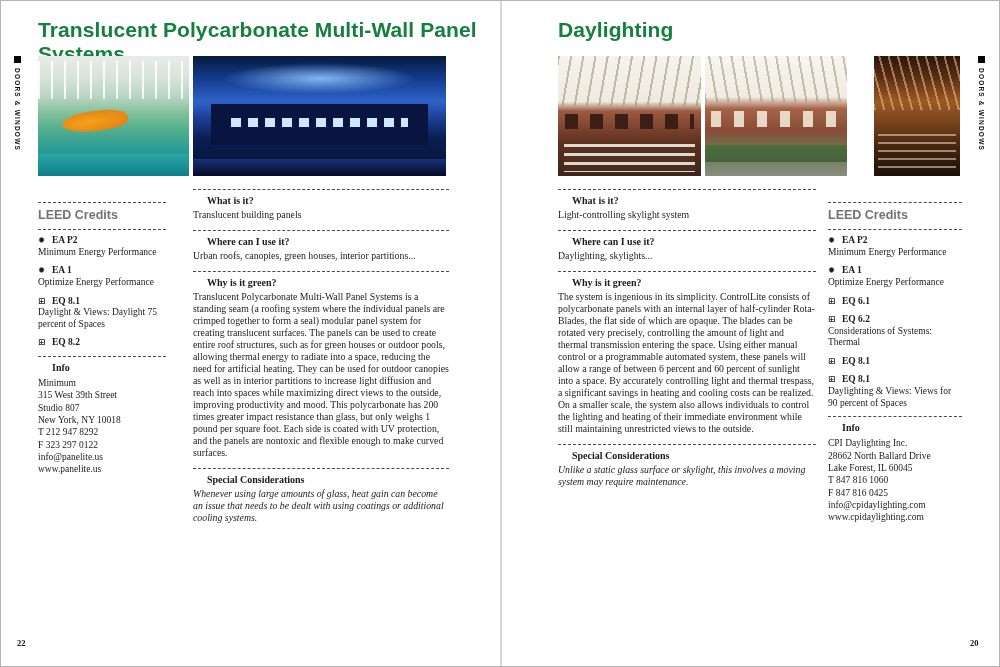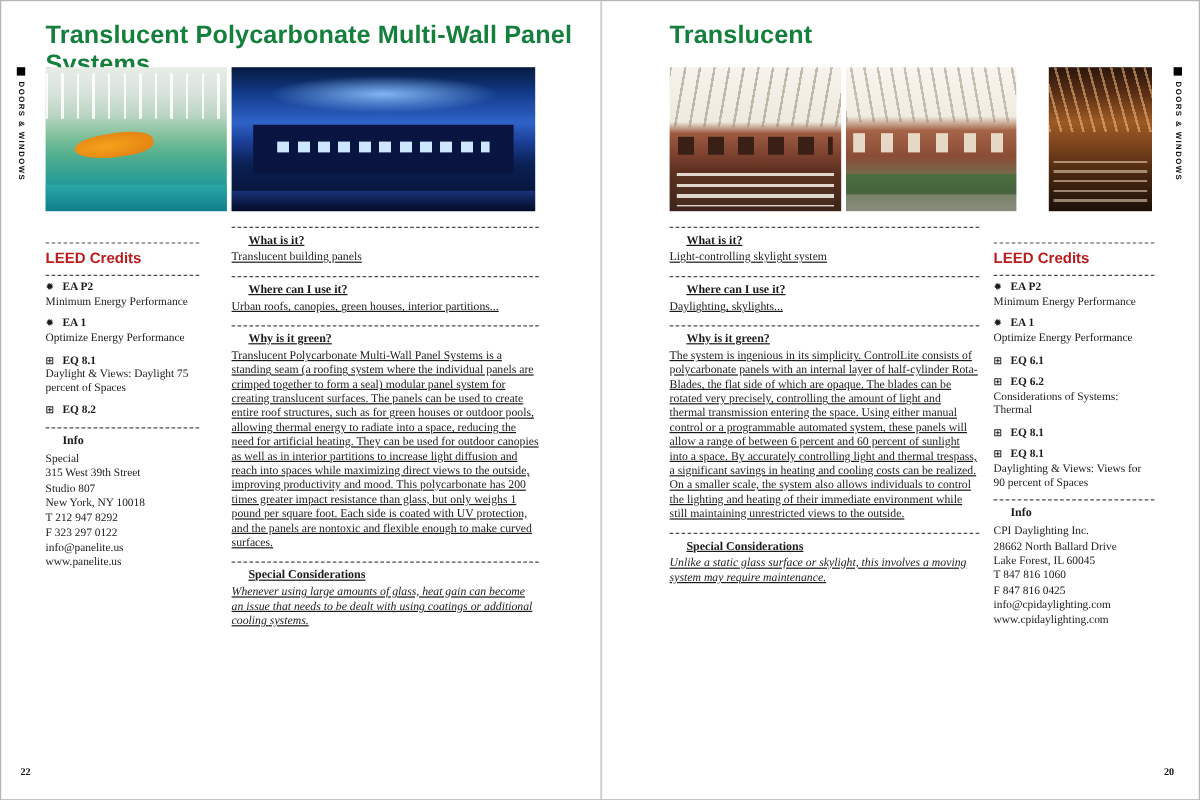--- a/index.html
+++ b/index.html
@@ -75,27 +75,27 @@
             background:linear-gradient(180deg,#2a160c 0%,#5a2e14 18%,#9c5a24 38%,#7a431c 55%,#46260f 75%,#1d100a 100%); }
   .pe-ribs { top:0; left:0; right:0; height:45%;
              background:repeating-linear-gradient(75deg, rgba(255,200,140,.5) 0 2px, transparent 2px 9px); }
   .pe-tables { bottom:5%; left:5%; right:5%; height:30%;
                background:repeating-linear-gradient(180deg, rgba(240,220,190,.55) 0 2px, transparent 2px 8px); }
 
   
   .sidebar { position:absolute; font-size:9.5px; line-height:1.22; }
   .pos-left-sidebar  { left:37px;  top:195px; width:128px; }
   .pos-right-sidebar { left:827px; top:195px; width:134px; }
-  .article { position:absolute; font-size:9.8px; line-height:1.22;text-decoration:underline; }
+  .article { position:absolute; font-size:9.8px; line-height:1.22; }
   .pos-left-article  { left:192px; top:182px; width:256px; }
   .pos-right-article { left:557px; top:182px; width:258px; }
 
   .rule { border-top:1px dashed #4a4a4a; height:0; margin:6px 0 5px; }
   .leed-h { font-family:"Liberation Sans", sans-serif; font-weight:bold;
-            font-size:12.5px; color:#b91c1c; margin:1px 0 2px; }
+            font-size:12.5px; color:#737373; margin:1px 0 2px; }
   .credit { margin:2px 0 7px; }
   .ccode { font-weight:bold; }
   .cicon { display:inline-block; width:14px; font-size:8.5px; font-family:"DejaVu Sans", sans-serif; }
   .info-h { font-weight:bold; font-size:10px; padding-left:14px; margin:2px 0 3px; }
   .iline { line-height:1.3; }
 
   .q { font-weight:bold; font-size:10px; padding-left:14px; margin:1px 0 2px; }
   .ans, .bodytext { margin:0 0 9px; }
   .italic { font-style:italic; }
 </style>
@@ -147,21 +147,21 @@
     <div class="credit">
       <div class="ccode"><span class="cicon">⊞</span><span>EQ 8.1</span></div>
       <div class="cdesc">Daylight &amp; Views: Daylight 75 percent of Spaces</div>
     </div>
     <div class="credit">
       <div class="ccode"><span class="cicon">⊞</span><span>EQ 8.2</span></div>
     </div>
 
     <div class="rule"></div>
     <h3 class="info-h">Info</h3>
-    <div class="iline">Special</div>
+    <div class="iline">Minimum</div>
     <div class="iline">315 West 39th Street</div>
     <div class="iline">Studio 807</div>
     <div class="iline">New York, NY 10018</div>
     <div class="iline">T 212 947 8292</div>
     <div class="iline">F 323 297 0122</div>
     <div class="iline">info@panelite.us</div>
     <div class="iline">www.panelite.us</div>
   </aside>
 
   <article class="article pos-left-article">
@@ -172,21 +172,21 @@
     <h3 class="q">Where can I use it?</h3>
     <p class="ans">Urban roofs, canopies, green houses, interior partitions...</p>
     <div class="rule"></div>
     <h3 class="q">Why is it green?</h3>
     <p class="bodytext">Translucent Polycarbonate Multi-Wall Panel Systems is a standing seam (a roofing system where the individual panels are crimped together to form a seal) modular panel system for creating translucent surfaces. The panels can be used to create entire roof structures, such as for green houses or outdoor pools, allowing thermal energy to radiate into a space, reducing the need for artificial heating. They can be used for outdoor canopies as well as in interior partitions to increase light diffusion and reach into spaces while maximizing direct views to the outside, improving productivity and mood. This polycarbonate has 200 times greater impact resistance than glass, but only weighs 1 pound per square foot. Each side is coated with UV protection, and the panels are nontoxic and flexible enough to make curved surfaces.</p>
     <div class="rule"></div>
     <h3 class="q">Special Considerations</h3>
     <p class="bodytext italic">Whenever using large amounts of glass, heat gain can become an issue that needs to be dealt with using coatings or additional cooling systems.</p>
   </article>
 
-  <h1 class="title pos-right-title">Translucent</h1>
+  <h1 class="title pos-right-title">Daylighting</h1>
 
   <div class="photo photoC">
     <div class="pc-ribs"></div>
     <div class="pc-windows"></div>
     <div class="pc-tables"></div>
   </div>
   <div class="photo photoD">
     <div class="pd-ribs"></div>
     <div class="pd-windows"></div>
     <div class="pd-plants"></div>

